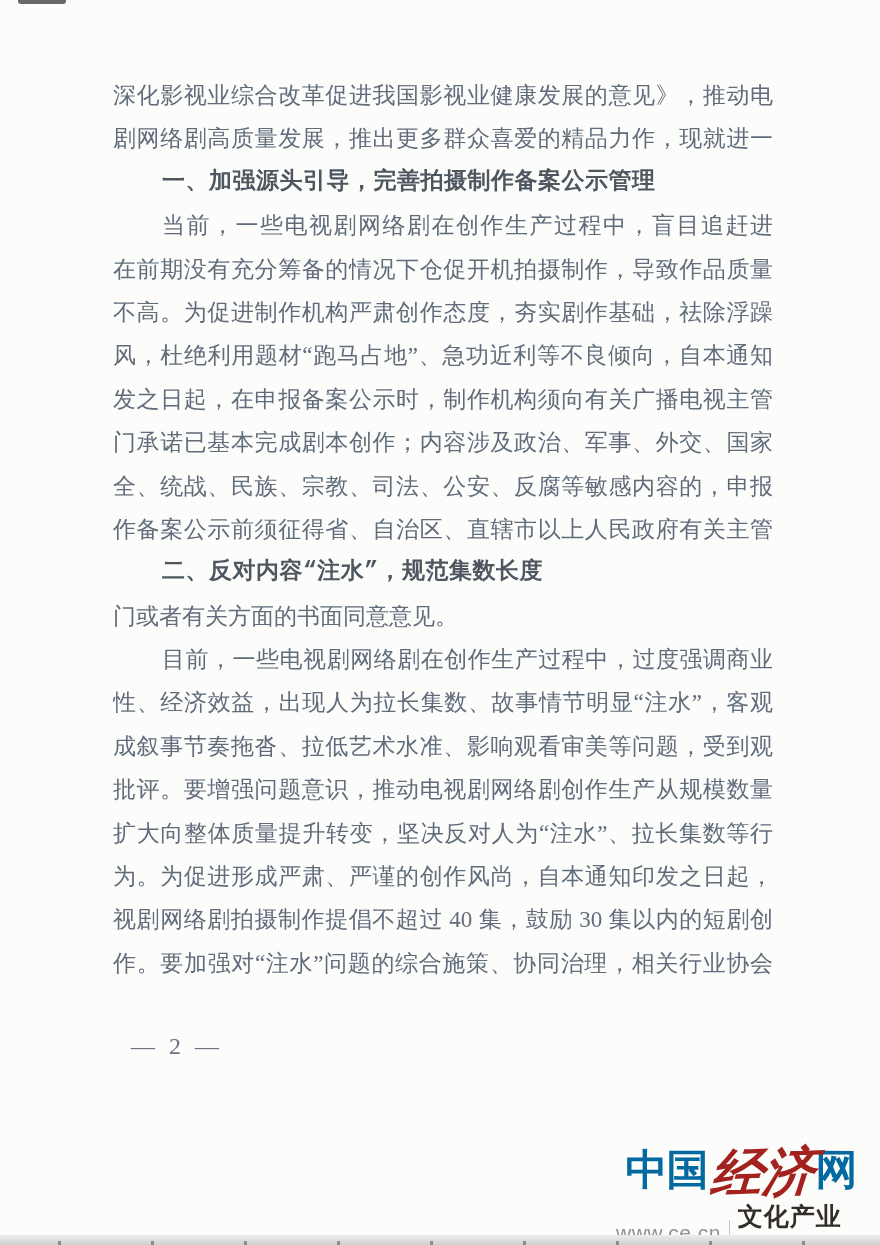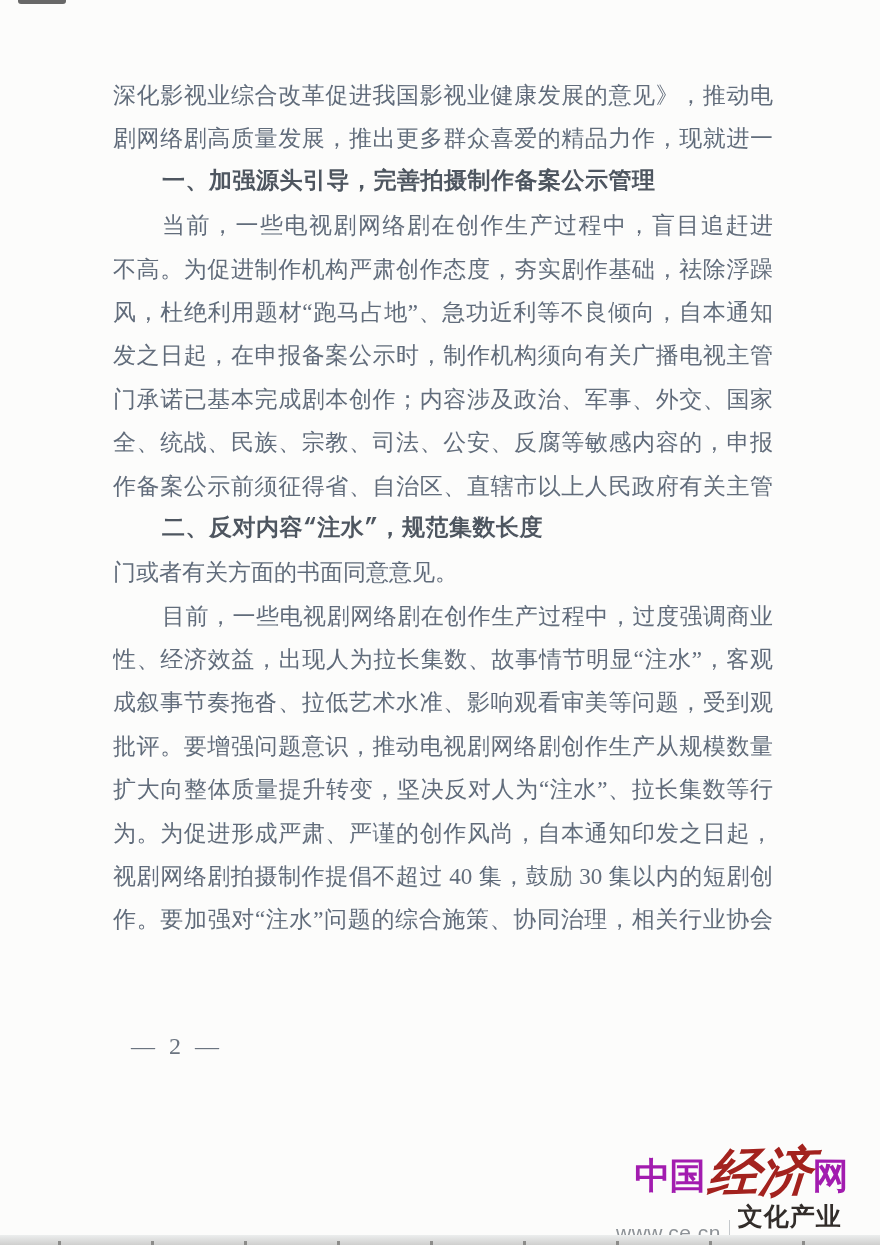--- a/index.html
+++ b/index.html
@@ -81,25 +81,25 @@
     top: 1132px;
     width: 250px;
   }
   .logo-row1 {
     display: flex;
     justify-content: center;
     align-items: flex-end;
     height: 62px;
   }
   .brand-block {
-    font-family: Liberation Serif, serif;
+    font-family: Liberation Mono, monospace;
     font-weight: 900;
-    font-size: 36px;
+    font-size: 42px;
     line-height: 1;
-    color: #a21caf;
+    color: #0369a1;
     letter-spacing: -1px;
   }
   .brand-script {
     font-family: "DejaVu Serif", serif;
     font-style: italic;
     font-weight: bold;
     font-size: 52px;
     line-height: 1;
     color: #a3221e;
     transform: skewX(-6deg) rotate(-2deg);
@@ -160,20 +160,21 @@
 
 <div class="page">
 
   <div class="corner-mark"></div>
 
   <main class="textblock">
     <div class="line">深化影视业综合改革促进我国影视业健康发展的意见》，推动电视</div>
     <div class="line">剧网络剧高质量发展，推出更多群众喜爱的精品力作，现就进一步</div>
     <div class="line heading">一、加强源头引导，完善拍摄制作备案公示管理</div>
     <div class="line indent">当前，一些电视剧网络剧在创作生产过程中，盲目追赶进度，</div>
+    <div class="line">在前期没有充分筹备的情况下仓促开机拍摄制作，导致作品质量</div>
     <div class="line">不高。为促进制作机构严肃创作态度，夯实剧作基础，祛除浮躁之</div>
     <div class="line">风，杜绝利用题材“跑马占地”、急功近利等不良倾向，自本通知印</div>
     <div class="line">发之日起，在申报备案公示时，制作机构须向有关广播电视主管部</div>
     <div class="line">门承诺已基本完成剧本创作；内容涉及政治、军事、外交、国家安</div>
     <div class="line">全、统战、民族、宗教、司法、公安、反腐等敏感内容的，申报拍摄制</div>
     <div class="line">作备案公示前须征得省、自治区、直辖市以上人民政府有关主管部</div>
     <div class="line heading">二、反对内容“注水”，规范集数长度</div>
     <div class="line partial">门或者有关方面的书面同意意见。</div>
     <div class="line indent">目前，一些电视剧网络剧在创作生产过程中，过度强调商业属</div>
     <div class="line">性、经济效益，出现人为拉长集数、故事情节明显“注水”，客观上造</div>

